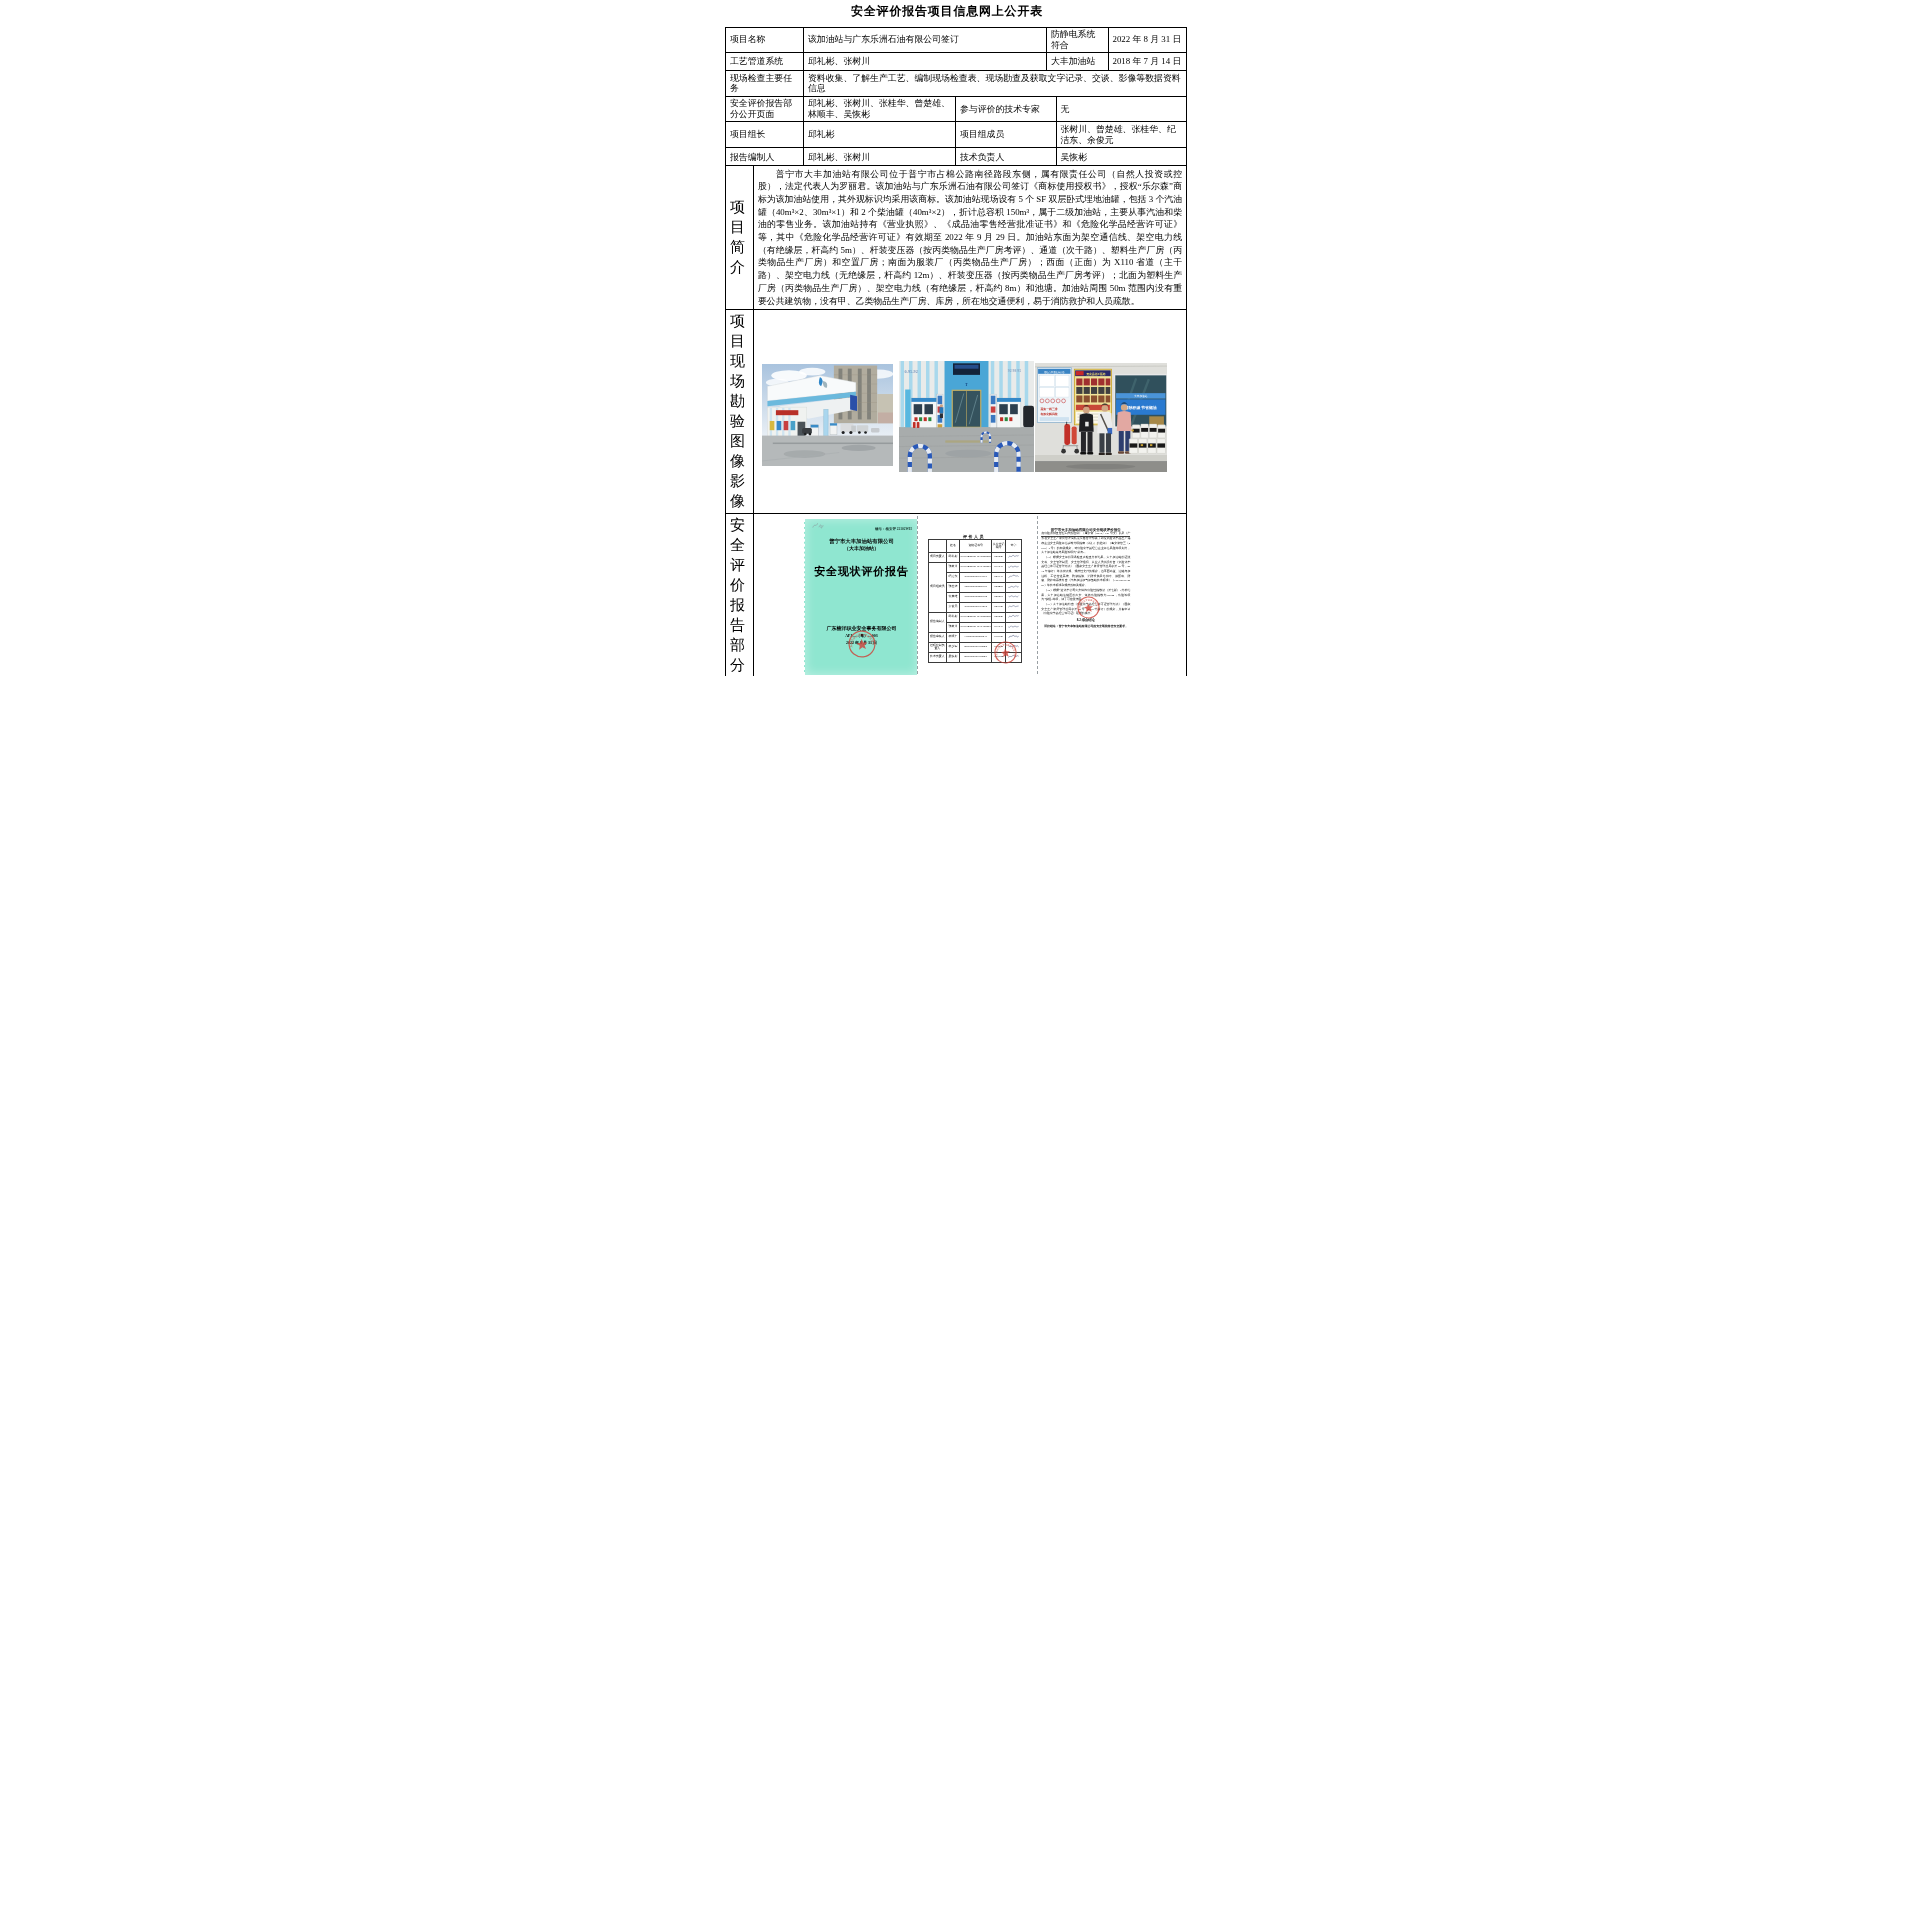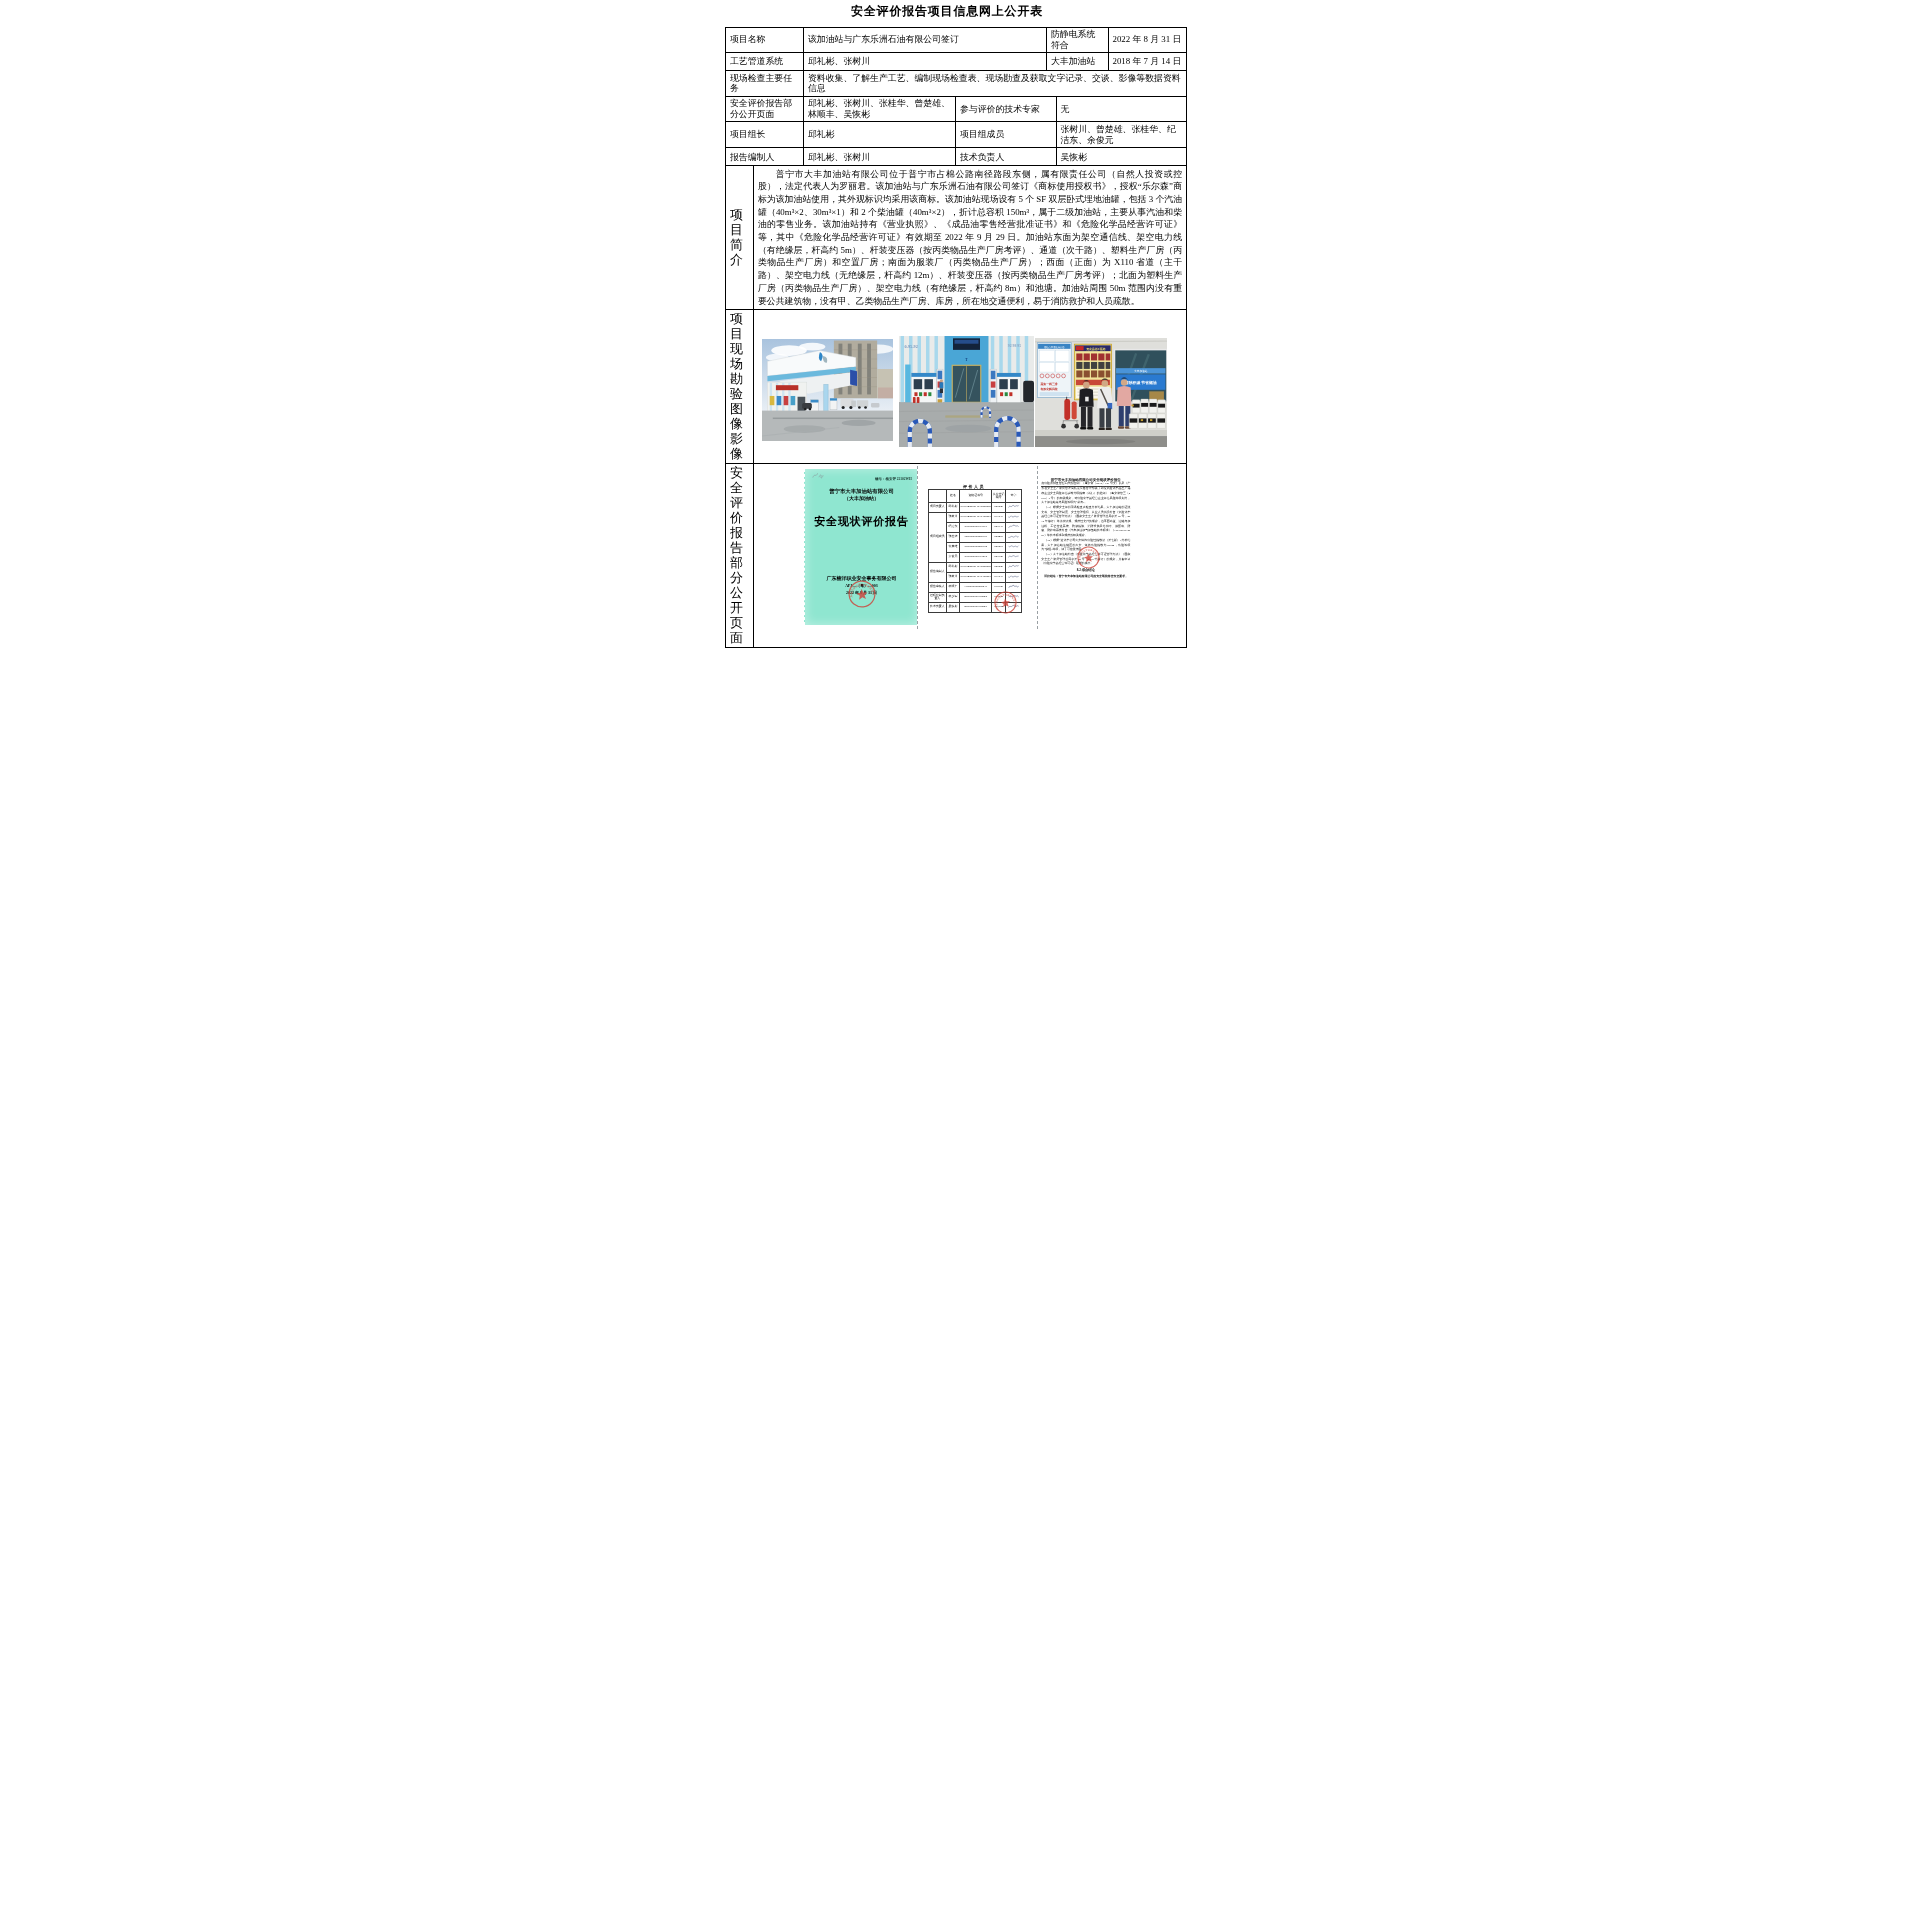--- a/index.html
+++ b/index.html
@@ -12,22 +12,22 @@
 
   table.grid { border-collapse:collapse; table-layout:fixed; background:#fff; }
   table.grid td { border:0.4px solid #000; border-top-width:1.2px; vertical-align:middle;
     font-size:8.9px; line-height:10.8px; padding:1.5px 3.9px; word-break:break-all; }
   .t1 { position:absolute; left:8.5px; top:26.6px; width:461px; border:1.5px solid #000; }
   .t2 { position:absolute; left:8.5px; top:165px; width:461px; border:1.5px solid #000; border-top:0; }
   .t2 td { vertical-align:middle;margin-top:46px; }
   td.lbl { padding-left:3.1px; padding-right:0.8px; }
   td.v2  { padding:1.5px 2.3px; }
   td.vlabel { text-align:center; padding:0; }
-  td.vlabel span { display:inline-block; width:23px; letter-spacing:2.3px; line-height:15px;
-    font-size:13px; word-break:break-all; text-align:left; }
+  td.vlabel span { display:inline-block; width:23px; letter-spacing:2.3px; line-height:20px;
+    font-size:15px; word-break:break-all; text-align:left; }
   td.para-cell { vertical-align:middle; padding:2.3px 5.4px; }
   .summary-text { font-size:8.9px; line-height:12.7px; text-align:justify; text-indent:2em; word-break:break-all; }
 
   
   .photorow { position:relative; height:122px; }
   .photo { position:absolute; overflow:hidden; background:#9aa0a4; }
   .photo svg { display:block; width:100%; height:100%; }
   .ph1 { left:8px;  top:13.5px; width:131px; height:102px; }
   .ph2 { left:145px; top:10.4px; width:135px; height:111px; }
   .ph3 { left:281px; top:13px; width:132px; height:109px; }

